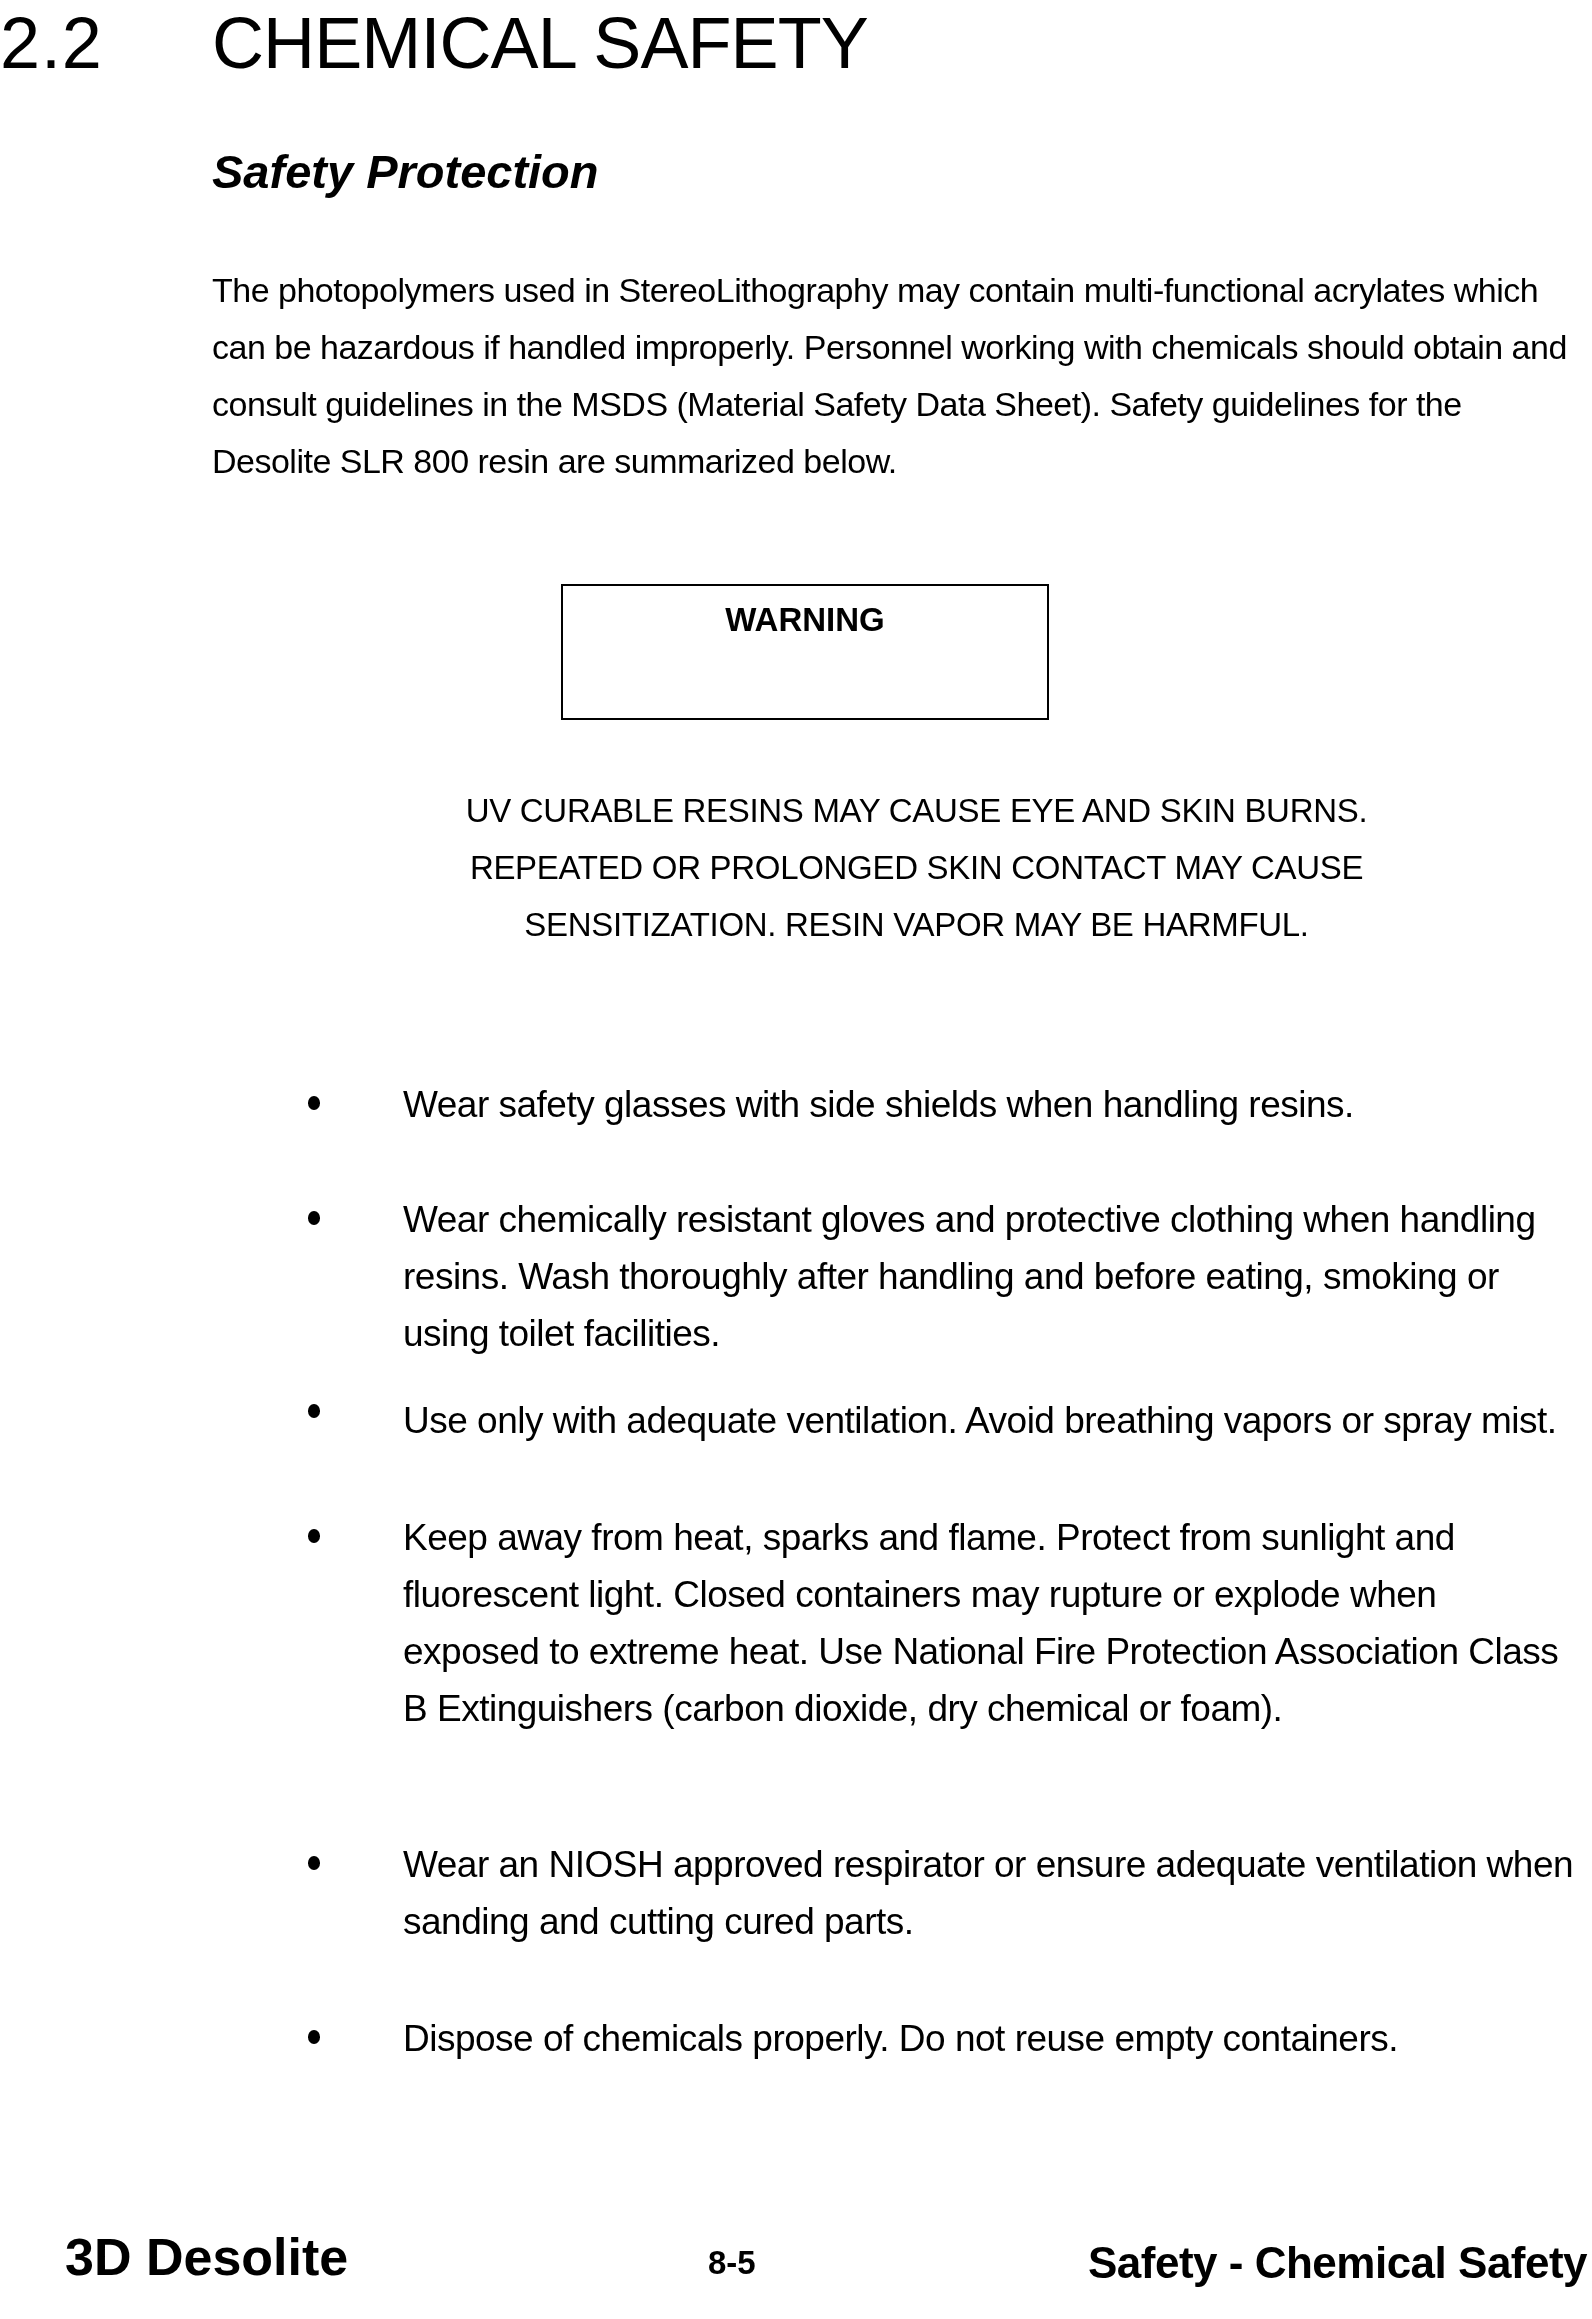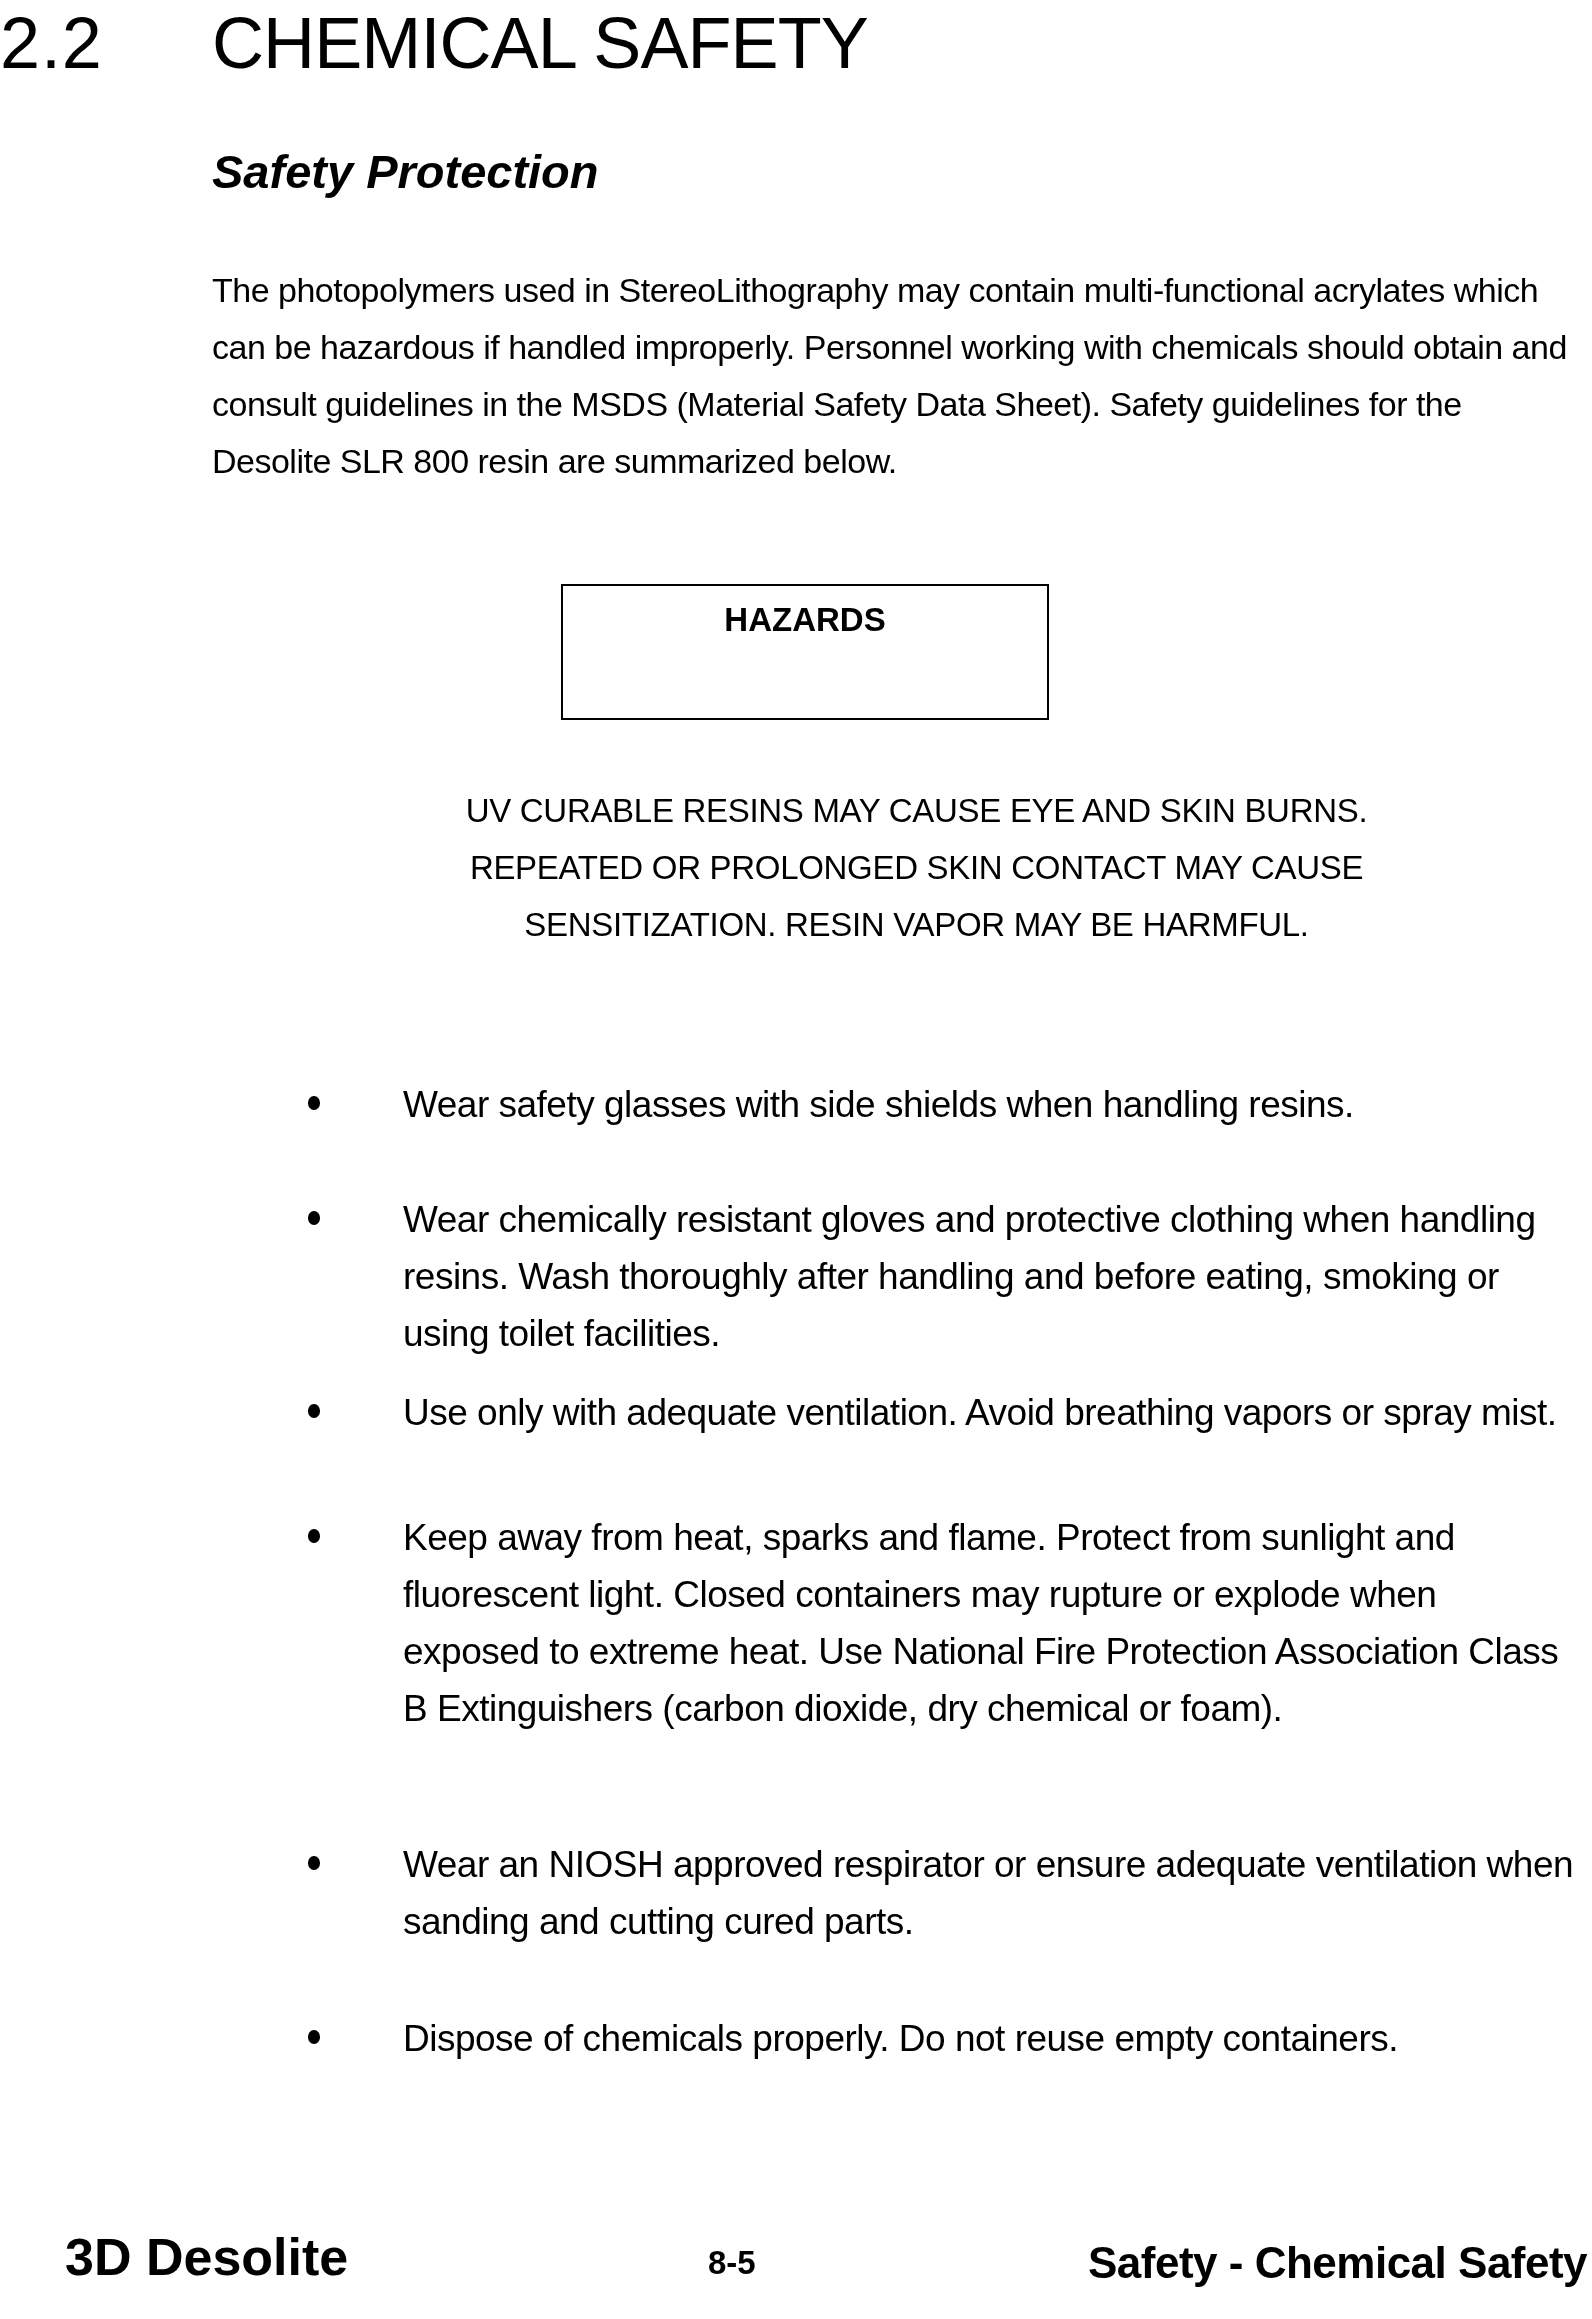--- a/index.html
+++ b/index.html
@@ -25,36 +25,36 @@
 </head>
 <body>
 
 <div id="sec-num" class="abs">2.2</div>
 <div id="sec-title" class="abs">CHEMICAL SAFETY</div>
 <div id="subtitle" class="abs">Safety Protection</div>
 
 <div id="intro" class="abs">The photopolymers used in StereoLithography may contain multi-functional acrylates which can be hazardous if handled improperly.  Personnel working with chemicals should obtain and consult guidelines in the MSDS (Material Safety Data Sheet).  Safety guidelines for the Desolite SLR 800 resin are summarized below.</div>
 
 <div id="warn-box" class="abs">
-  <div id="warn-title">HAZARDS</div>
+  <div id="warn-title">WARNING</div>
 </div>
 
 <div id="warn-text" class="abs">UV CURABLE RESINS MAY CAUSE EYE AND SKIN BURNS.  REPEATED OR PROLONGED SKIN CONTACT MAY CAUSE SENSITIZATION.  RESIN VAPOR MAY BE HARMFUL.</div>
 
 <div class="bullet" style="top:1076px;">
   <span class="dot"></span>
   <div class="txt">Wear safety glasses with side shields when handling resins.</div>
 </div>
 <div class="bullet" style="top:1191px;">
   <span class="dot"></span>
   <div class="txt">Wear chemically resistant gloves and protective clothing when handling resins.  Wash thoroughly after handling and before eating, smoking or using toilet facilities.</div>
 </div>
 <div class="bullet" style="top:1384px;">
   <span class="dot"></span>
-  <div class="txt tight" style="top:9px; width:1158px;">Use only with adequate ventilation.  Avoid breathing vapors or spray mist.</div>
+  <div class="txt tight" style="top:17px; width:1158px;">Use only with adequate ventilation.  Avoid breathing vapors or spray mist.</div>
 </div>
 <div class="bullet" style="top:1509px;">
   <span class="dot"></span>
   <div class="txt">Keep away from heat, sparks and flame.  Protect from sunlight and fluorescent light.  Closed containers may rupture or explode when exposed to extreme heat.  Use National Fire Protection Association Class B Extinguishers (carbon dioxide, dry chemical or foam).</div>
 </div>
 <div class="bullet" style="top:1836px;">
   <span class="dot"></span>
   <div class="txt">Wear an NIOSH approved respirator or ensure adequate ventilation when sanding and cutting cured parts.</div>
 </div>
 <div class="bullet" style="top:2010px;">

